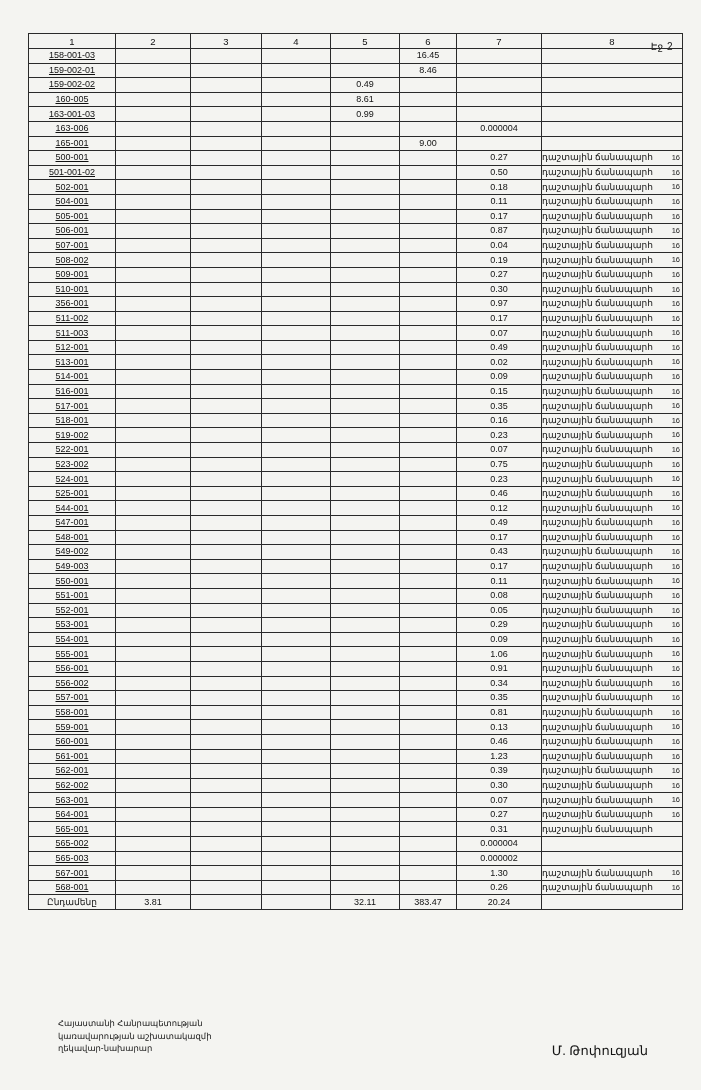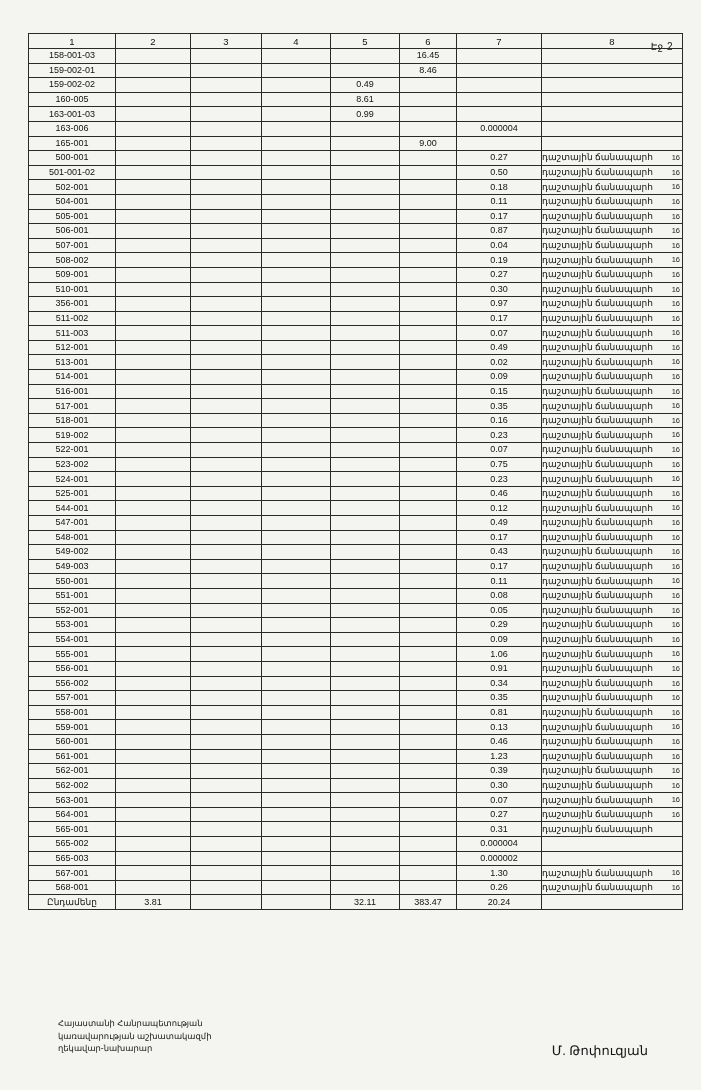--- a/index.html
+++ b/index.html
@@ -50,20 +50,21 @@
   }
   .c1 { width: 86px; text-align: center; }
   .c2 { width: 74px; text-align: center; }
   .c3 { width: 70px; text-align: center; }
   .c4 { width: 68px; text-align: center; }
   .c5 { width: 68px; text-align: center; }
   .c6 { width: 56px; text-align: center; }
   .c7 { width: 84px; text-align: center; }
   .c8 { width: 140px; text-align: left; padding-left: 3px; font-size: 8.4px; }
   .code {
+    text-decoration: underline;
     text-underline-offset: 1px;
   }
   .total-label {
     text-align: center;
     font-size: 8.6px;
     margin-left: 32px;
   }
   .footer {
     position: absolute;
     left: 58px;

